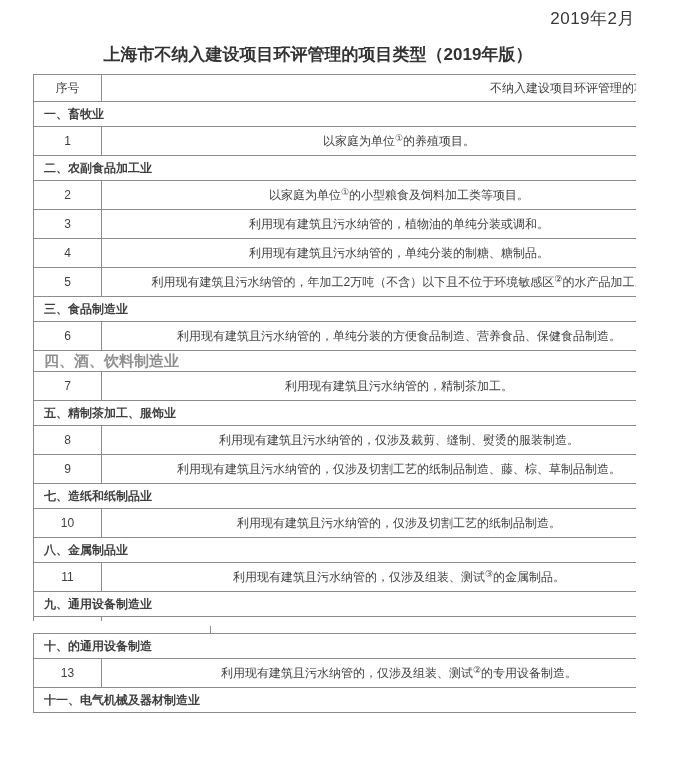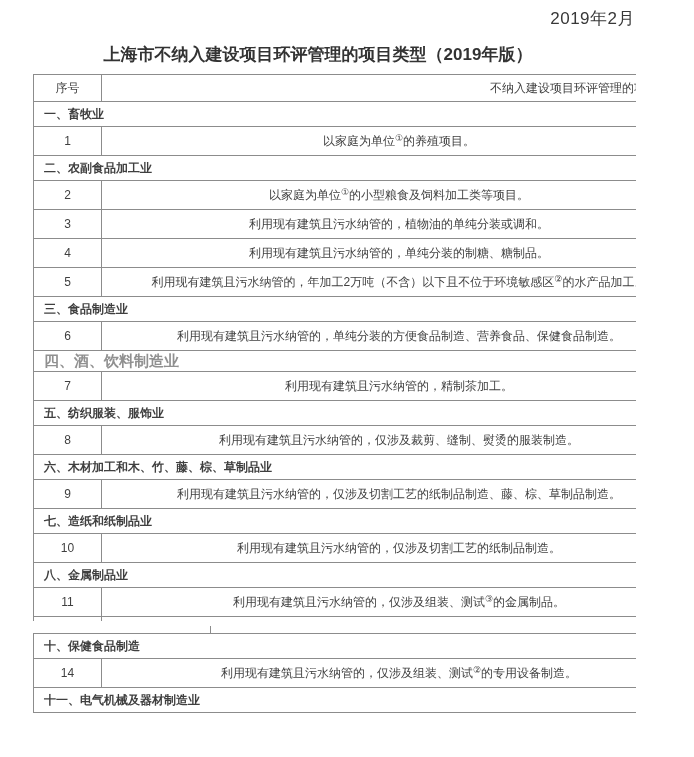--- a/index.html
+++ b/index.html
@@ -96,46 +96,46 @@
           <td class="txt">利用现有建筑且污水纳管的，单纯分装的方便食品制造、营养食品、保健食品制造。</td>
         </tr>
         <tr class="sec sec-sm">
           <td colspan="2">四、酒、饮料制造业</td>
         </tr>
         <tr class="item">
           <td class="num">7</td>
           <td class="txt">利用现有建筑且污水纳管的，精制茶加工。</td>
         </tr>
         <tr class="sec">
-          <td colspan="2">五、纺织服装、服饰业</td>
+          <td colspan="2">五、精制茶加工、服饰业</td>
         </tr>
         <tr class="item">
           <td class="num">8</td>
           <td class="txt">利用现有建筑且污水纳管的，仅涉及裁剪、缝制、熨烫的服装制造。</td>
-        </tr>
-        <tr class="sec">
-          <td colspan="2">六、木材加工和木、竹、藤、棕、草制品业</td>
         </tr>
         <tr class="item">
           <td class="num">9</td>
           <td class="txt">利用现有建筑且污水纳管的，仅涉及切割工艺的纸制品制造、藤、棕、草制品制造。</td>
         </tr>
         <tr class="sec">
           <td colspan="2">七、造纸和纸制品业</td>
         </tr>
         <tr class="item">
           <td class="num">10</td>
           <td class="txt">利用现有建筑且污水纳管的，仅涉及切割工艺的纸制品制造。</td>
         </tr>
         <tr class="sec">
           <td colspan="2">八、金属制品业</td>
         </tr>
         <tr class="item">
           <td class="num">11</td>
           <td class="txt">利用现有建筑且污水纳管的，仅涉及组装、测试<sup>③</sup>的金属制品。</td>
+        </tr>
+        <tr class="sec">
+          <td colspan="2">九、通用设备制造业</td>
         </tr>
       </tbody>
     <tbody>
       <tr class="partial p1">
         <td></td>
           <td></td>
       </tr>
     </tbody>
   </table>
 
@@ -143,24 +143,24 @@
     <div class="gap-stub"></div>
   </div>
 
   <table class="doc-table">
     <colgroup>
         <col style="width:68px">
         <col>
       </colgroup>
     <tbody>
         <tr class="sec">
-          <td colspan="2">十、保健食品制造</td>
+          <td colspan="2">十、的通用设备制造</td>
         </tr>
         <tr class="item">
-          <td class="num">14</td>
+          <td class="num">13</td>
           <td class="txt">利用现有建筑且污水纳管的，仅涉及组装、测试<sup>②</sup>的专用设备制造。</td>
         </tr>
         <tr class="sec">
           <td colspan="2">十一、电气机械及器材制造业</td>
         </tr>
       </tbody>
 
   </table>
 
 </div>

